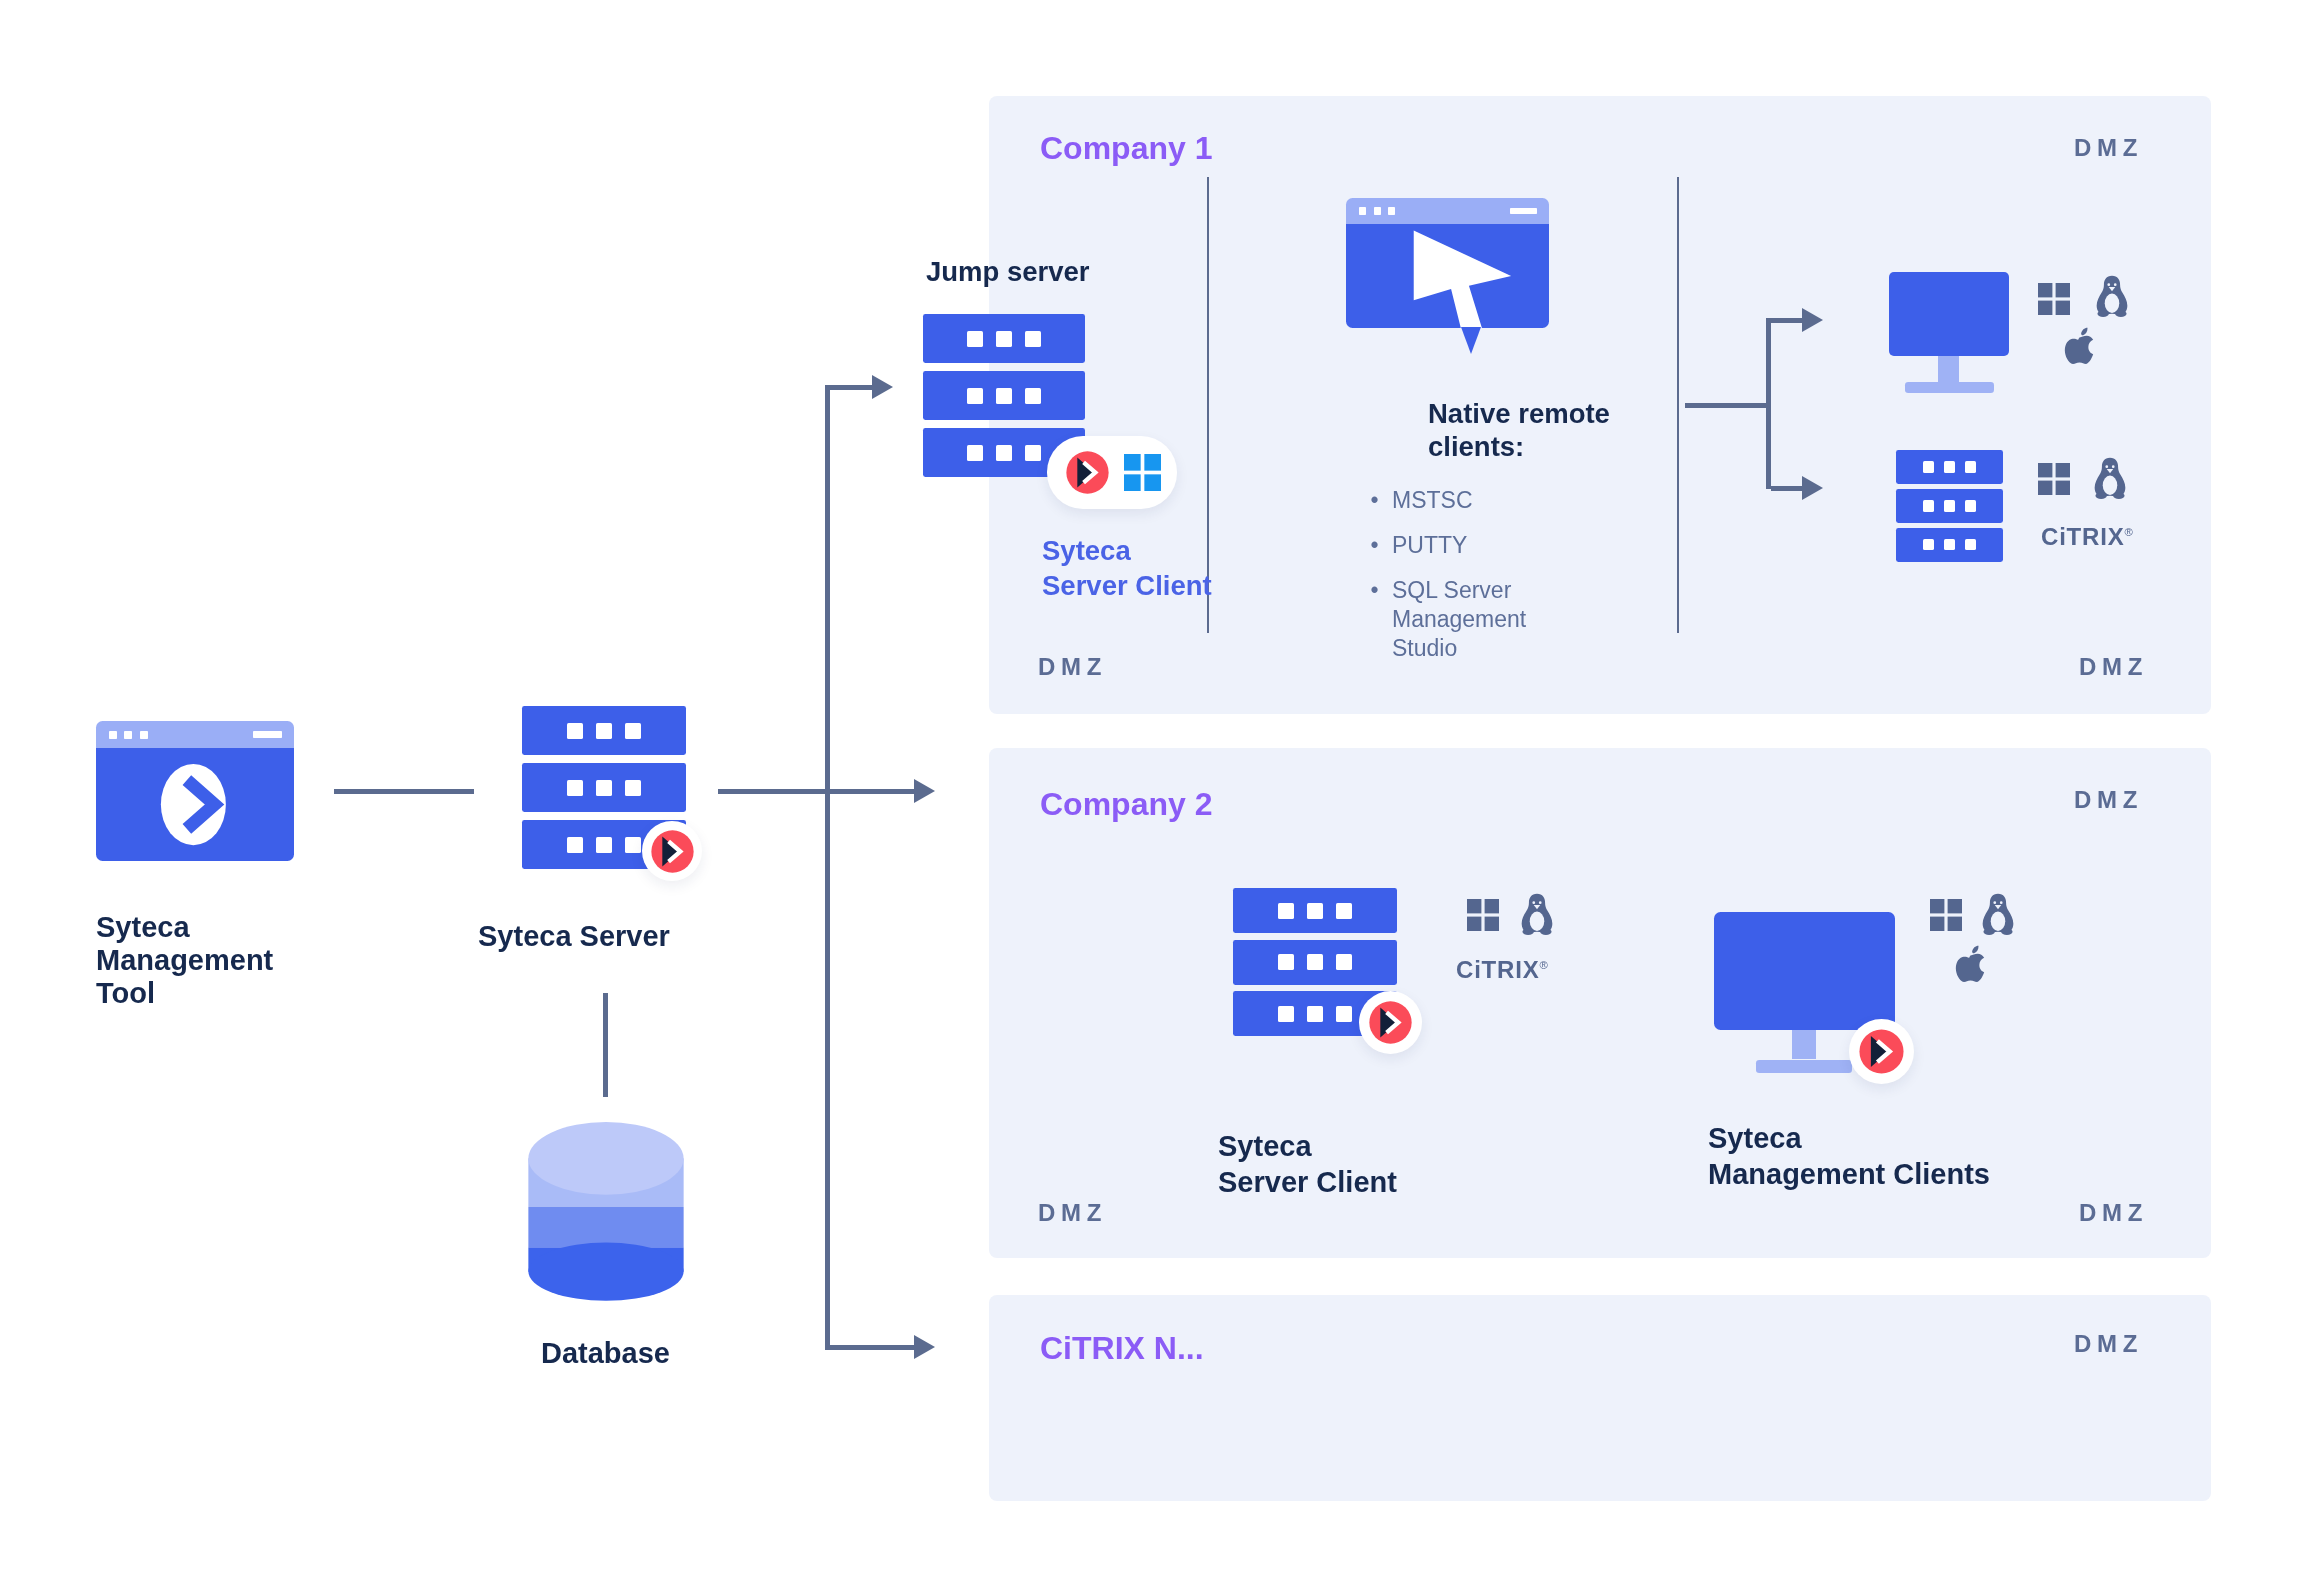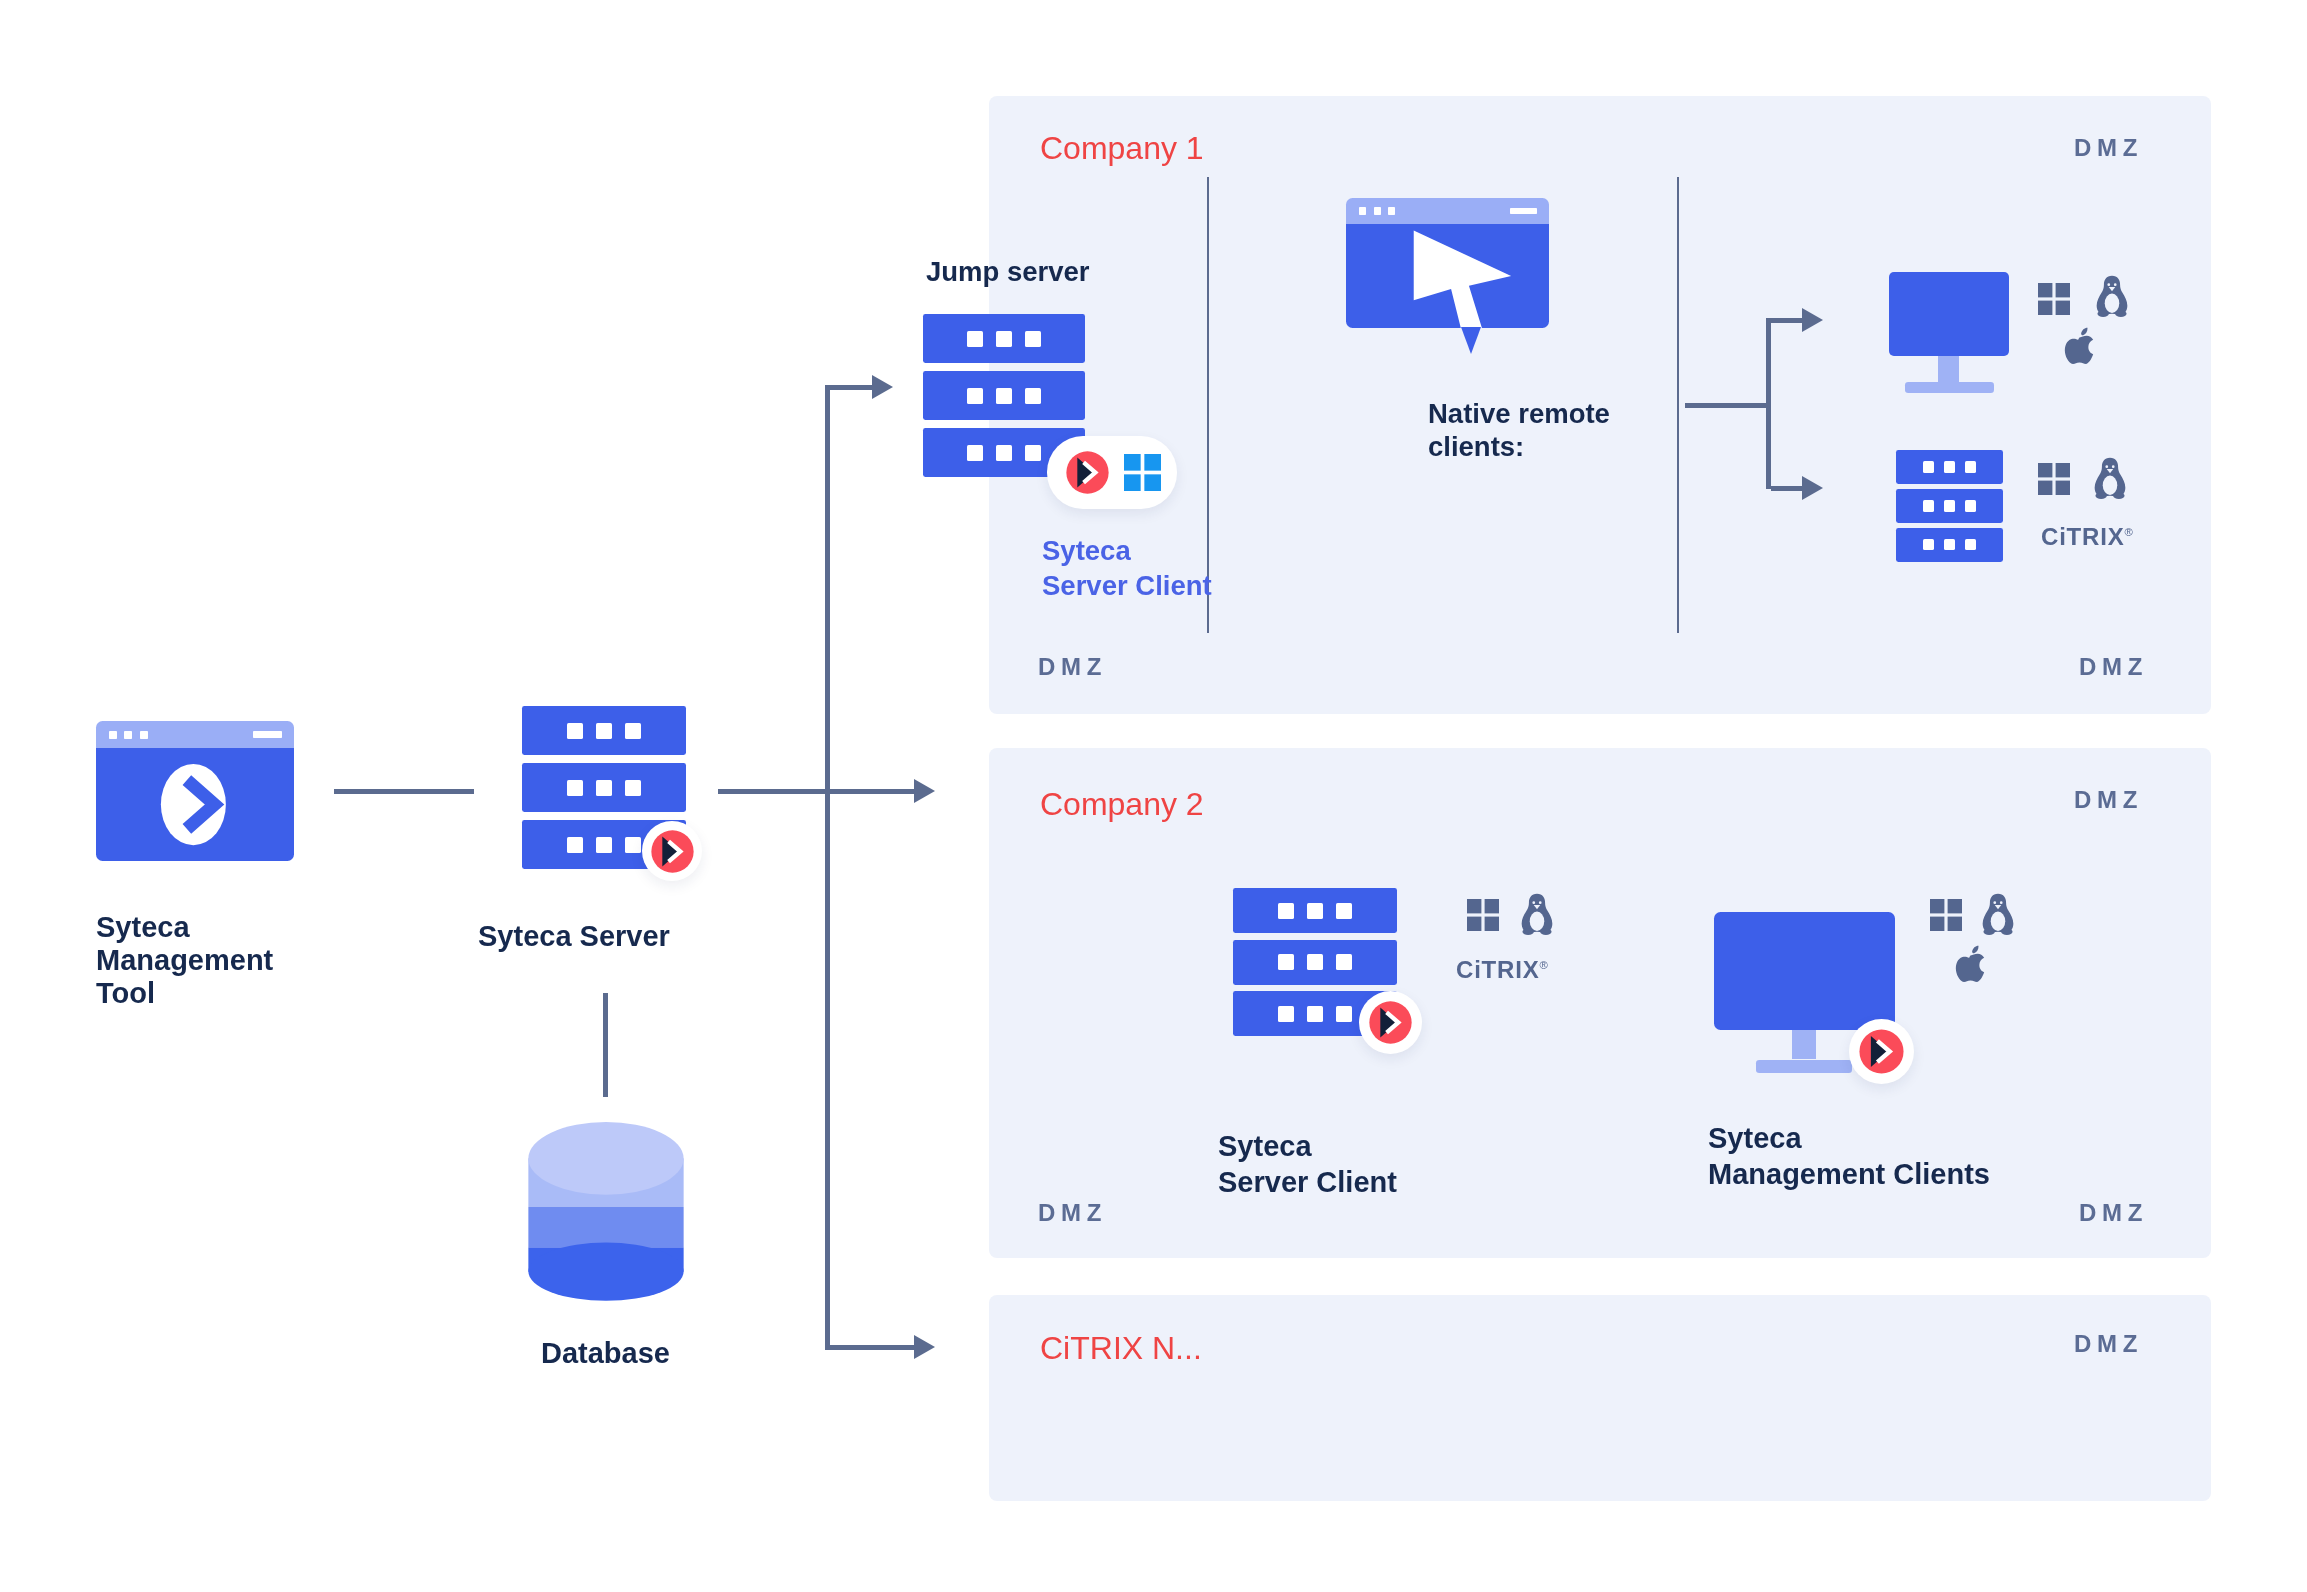--- a/index.html
+++ b/index.html
@@ -1,20 +1,20 @@
 <!DOCTYPE html>
 <html style="font-size:13px"><head>
 <meta charset="utf-8">
 <style>
   html,body{margin:0;padding:0;background:#fff;}
   .stage{position:relative;width:2307px;height:1593px;background:#ffffff;overflow:hidden;
          font-family:"Liberation Sans",sans-serif;color:#16294e;}
   .abs{position:absolute;}
   .panel{position:absolute;background:#eef2fb;border-radius:8px;}
-  .ptitle{position:absolute;font-size:32px;font-weight:400;color:#ef4444;}
+  .ptitle{position:absolute;font-size:32px;font-weight:700;color:#8b5cf6;}
   .dmz{position:absolute;font-size:24px;font-weight:700;letter-spacing:5.7px;color:#5b6c94;}
   .hline,.vline{position:absolute;background:#5b6b8f;}
   .ah-e{position:absolute;width:0;height:0;border-top:12px solid transparent;
         border-bottom:12px solid transparent;border-left:21px solid #5b6b8f;}
   .divider{position:absolute;width:2.4px;background:#5b6b8f;}
   .win{position:absolute;border-radius:6.5px;}
   .win .tbar{position:absolute;left:0;top:0;right:0;height:27px;background:#9aaef6;
              border-radius:6.5px 6.5px 0 0;display:flex;align-items:center;padding-left:13px;gap:7.3px;}
   .win .tdot{width:8px;height:8px;background:#fff;border-radius:0.8px;}
   .win .tdash{position:absolute;right:12px;top:9.7px;width:29px;height:7.3px;background:#fff;border-radius:0.8px;}
@@ -186,20 +186,25 @@
         <polygon points="28,8 148,64 96,76 112,128 86,128 74,80 28,94" fill="#ffffff"></polygon>
       </svg>
     </div>
   </div>
   <div class="tail-tri" style="left:1461px;top:327px;"></div>
 
   <div class="heading2" style="left:1428px;top:397px;">
     <div>Native remote</div>
     <div>clients:</div>
   </div>
+  <ul class="bullets" style="left:1369px;top:486px;">
+    <li>MSTSC</li>
+    <li>PUTTY</li>
+    <li>SQL Server Management Studio</li>
+  </ul>
 
   <div class="monitor-screen" style="left:1889px;top:272px;width:120px;height:84px;"></div>
   <div class="monitor-neck" style="left:1938px;top:356px;width:21px;height:26px;"></div>
   <div class="monitor-base" style="left:1905px;top:382px;width:89px;height:11.3px;"></div>
   <svg class="abs" style="left:2038px;top:283px;" width="32" height="32" viewBox="0 0 40 40" fill="#54668f">
     <rect width="18" height="18"></rect>
       <rect x="22" width="18" height="18"></rect>
     <rect y="22" width="18" height="18"></rect>
       <rect x="22" y="22" width="18" height="18"></rect>
   </svg>

